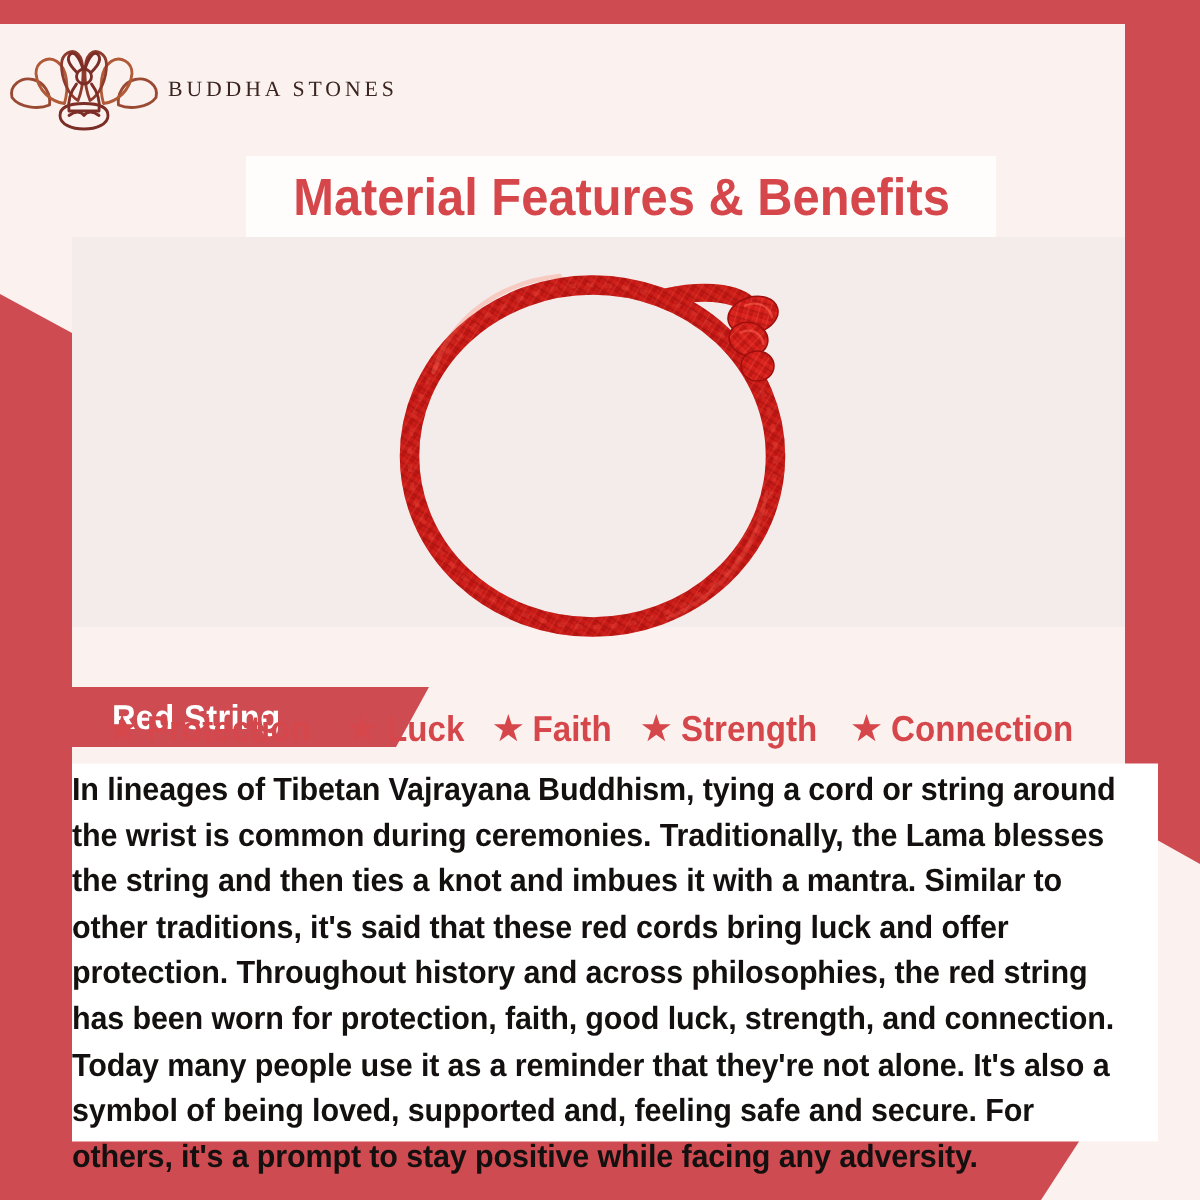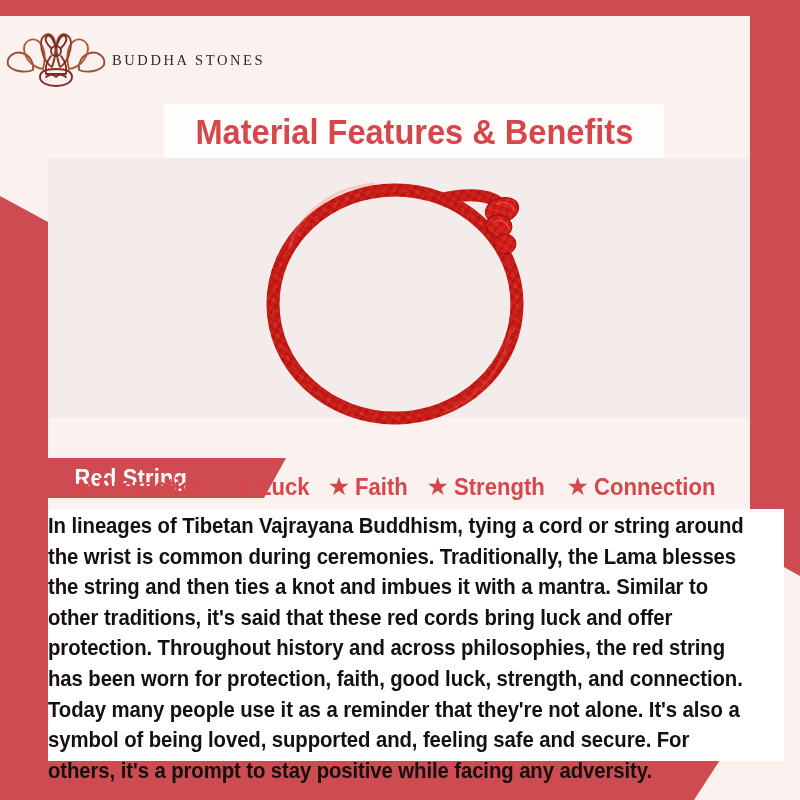--- a/index.html
+++ b/index.html
@@ -184,21 +184,20 @@
   }
 
   
   .text-panel {
     position: absolute;
     top: 509px;
     left: 48px;
     width: 724px;
     height: 252px;
     background: #ffffff;
-    padding-left: 12px;
   }
   .body-copy {
     position: absolute;
     top: 2px;
     left: 0px;
     width: 740px;
     margin: 0;
     color: #14100f;
     font-size: 21.3px;
     font-weight: bold;

